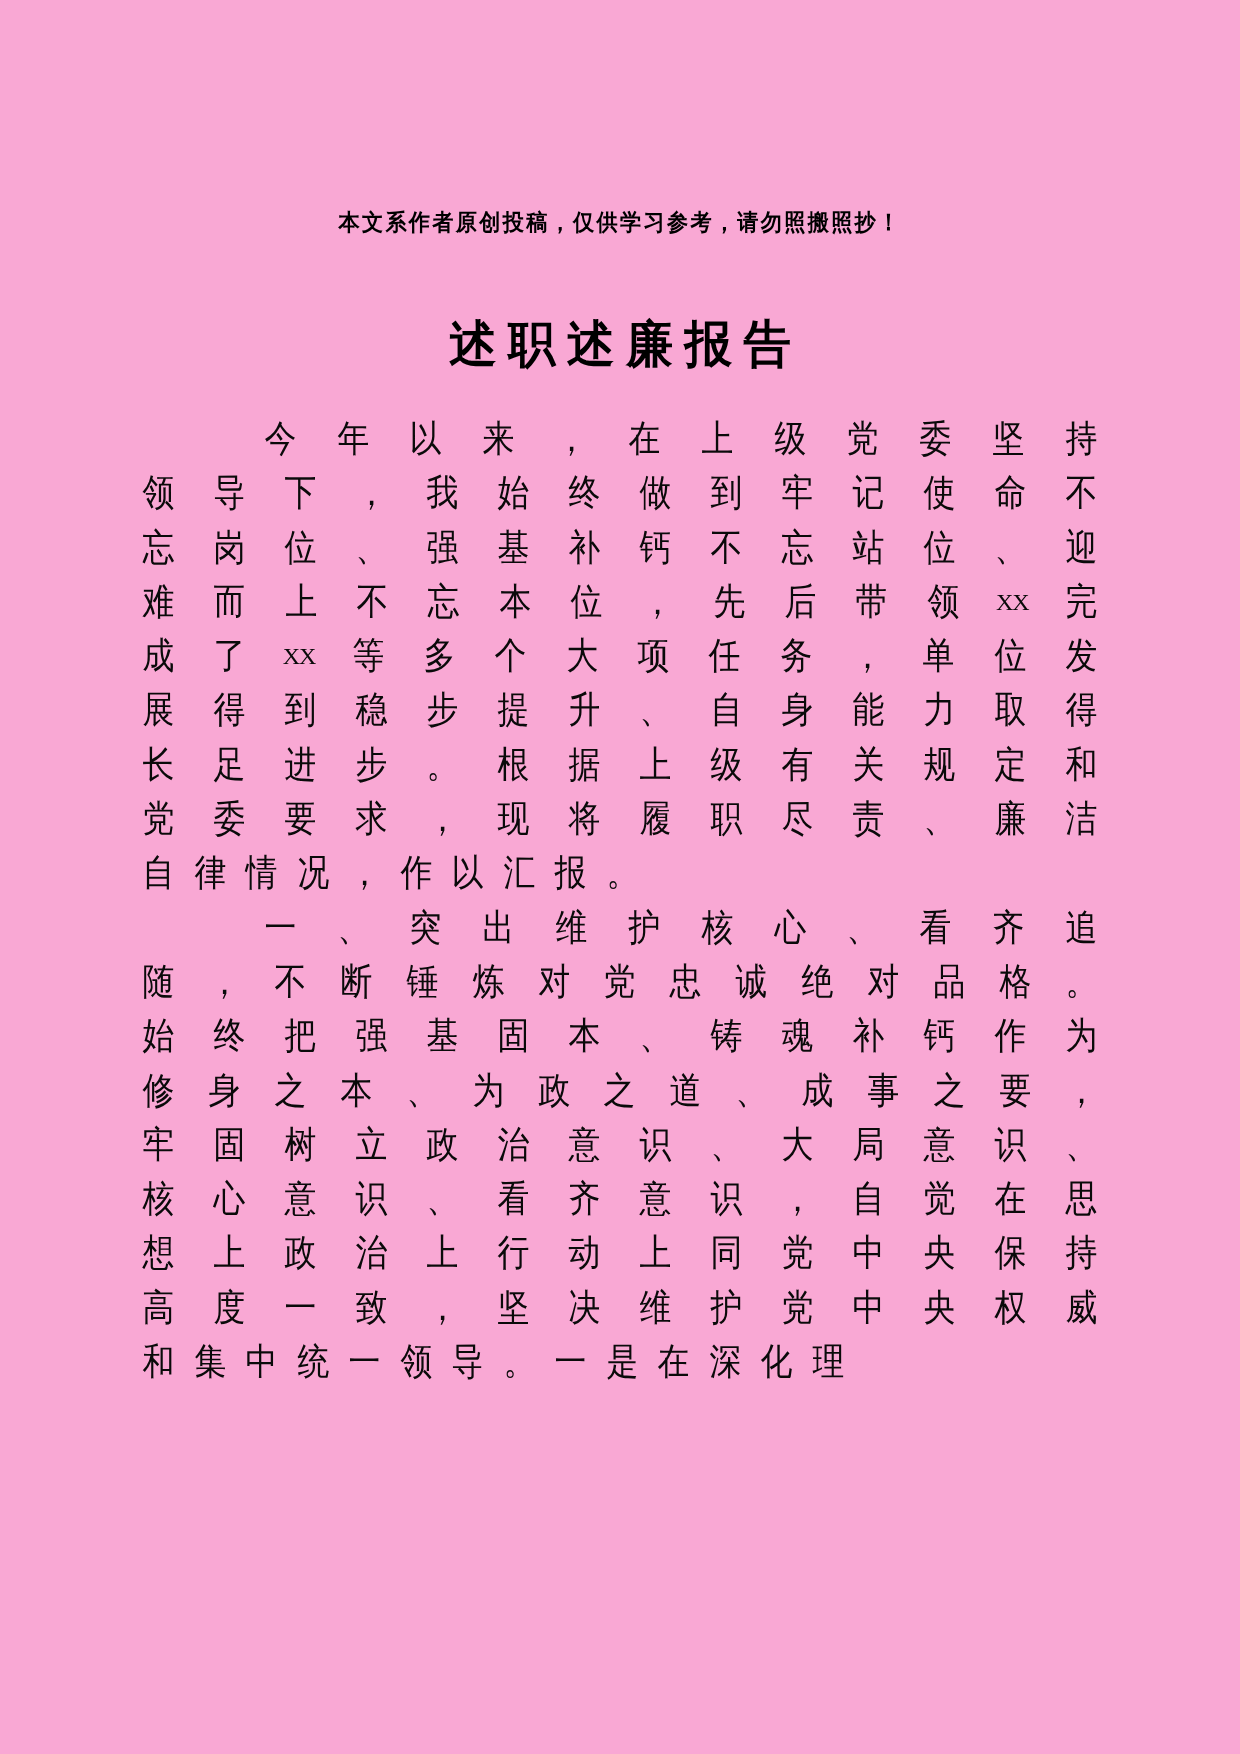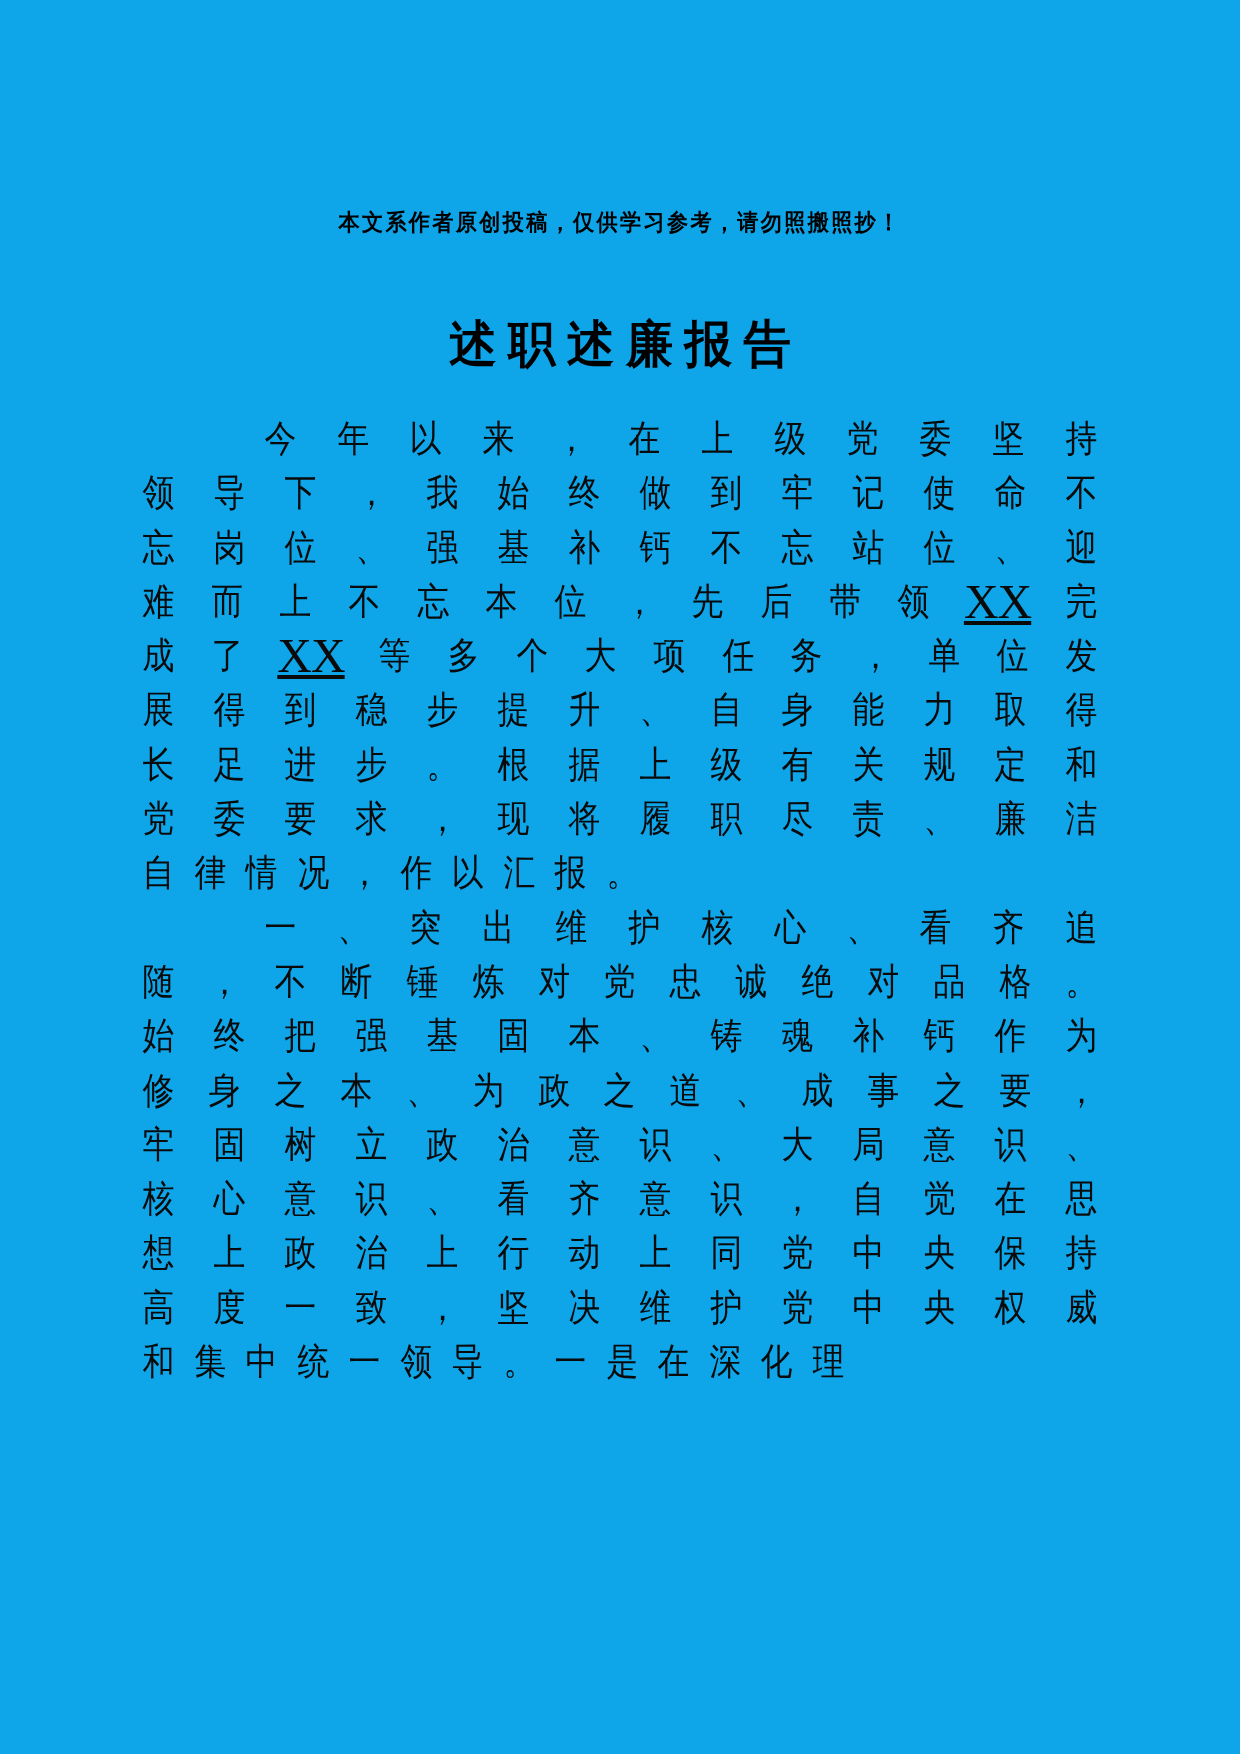--- a/index.html
+++ b/index.html
@@ -15,21 +15,21 @@
     position: relative;
     overflow: hidden;
   }
 
   .page {
     position: absolute;
     left: 0;
     top: 0;
     width: 1240px;
     height: 1754px;
-    background: #0ea5e9;
+    background: #f9a8d4;
   }
 
   .content {
     position: absolute;
     left: 140px;
     top: 0;
     width: 960px;
   }
 
   
@@ -109,24 +109,23 @@
   .line.last > .ch {
     margin-right: 14.5px;
   }
   .indent-spacer {
     display: inline-block;
     width: 86px;
     flex: 0 0 86px;
   }
   .ch.latin {
     font-family: "Liberation Serif", "DejaVu Serif", serif;
-    font-size: 48px;
+    font-size: 24px;
     letter-spacing: -1px;
     transform: scaleX(1);
-    text-decoration: underline;
   }
 </style>
 </head>
 <body>
 
 <div class="page">
   <div class="content">
 
     <div class="disclaimer">本文系作者原创投稿，仅供学习参考，请勿照搬照抄！</div>
 

